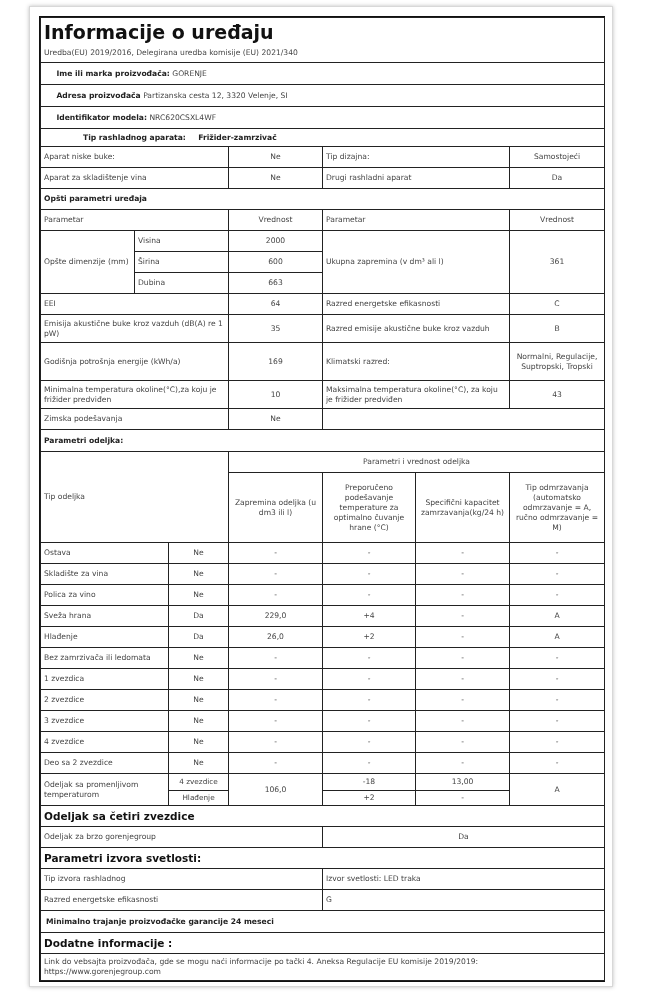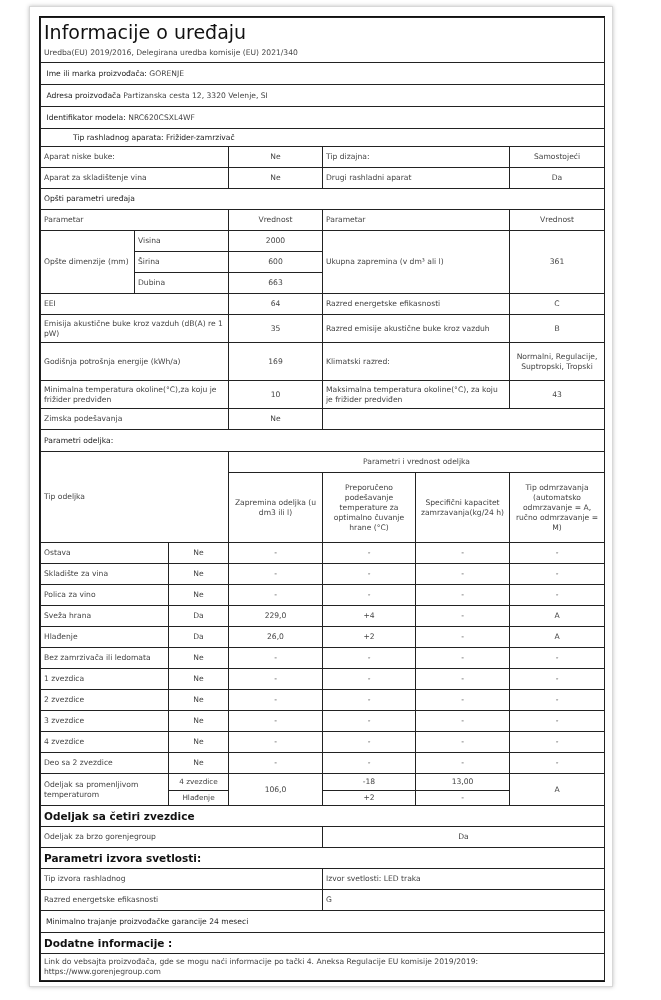--- a/index.html
+++ b/index.html
@@ -8,22 +8,22 @@
     position:absolute; left:29px; top:6px; width:584px; height:981px;
     background:#fff; box-shadow:0 0 4px rgba(0,0,0,0.25); border:1px solid #d8d8d8; box-sizing:border-box;
   }
   .sheet {
     position:absolute; left:9px; top:9px; width:566px;
     border:1px solid #111; box-sizing:border-box;
   }
   table { border-collapse:collapse; width:100%; table-layout:fixed; }
   td { border:1px solid #222; font-size:7.6px; line-height:10px; padding:0 3px; color:#444; vertical-align:middle; overflow:hidden; }
   td.c { text-align:center; }
-  .b { font-weight:normal; color:#222; }
-  .title { font-size:19px; font-weight:normal; color:#111; line-height:24px; padding:2px 3px 0 3px; border-bottom:none;margin-left:39px; }
+  .b { font-weight:bold; color:#222;margin-left:10px; }
+  .title { font-size:19px; font-weight:bold; color:#111; line-height:24px; padding:2px 3px 0 3px; border-bottom:none;margin-left:39px; }
   .sub { border-top:none; height:18px; }
   .big { font-size:10.5px; font-weight:bold; color:#111; }
   tr.h20 td { height:20px; }
   tr.h21 td { height:21px; }
   tr.h17 td { height:17px;padding-left:32px; }
 </style>
 </head>
 <body>
 
 <div class="card">

